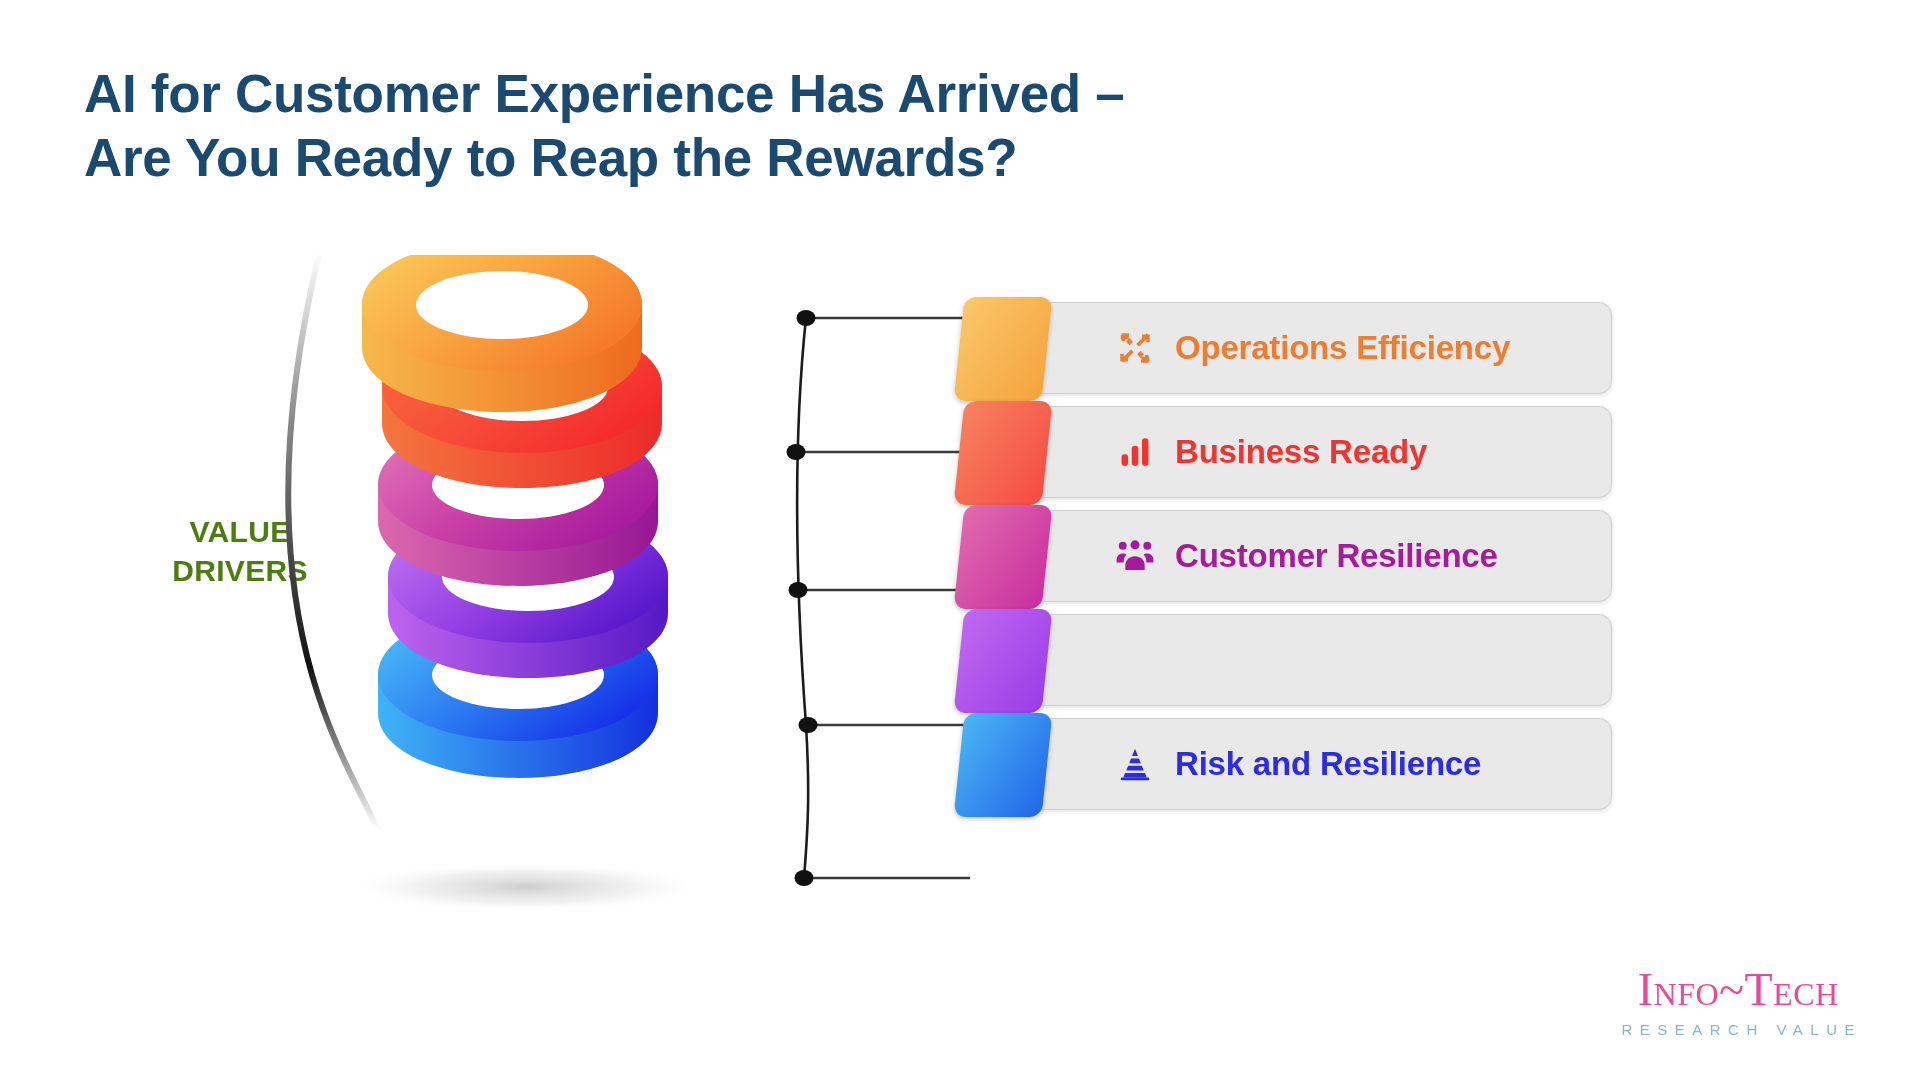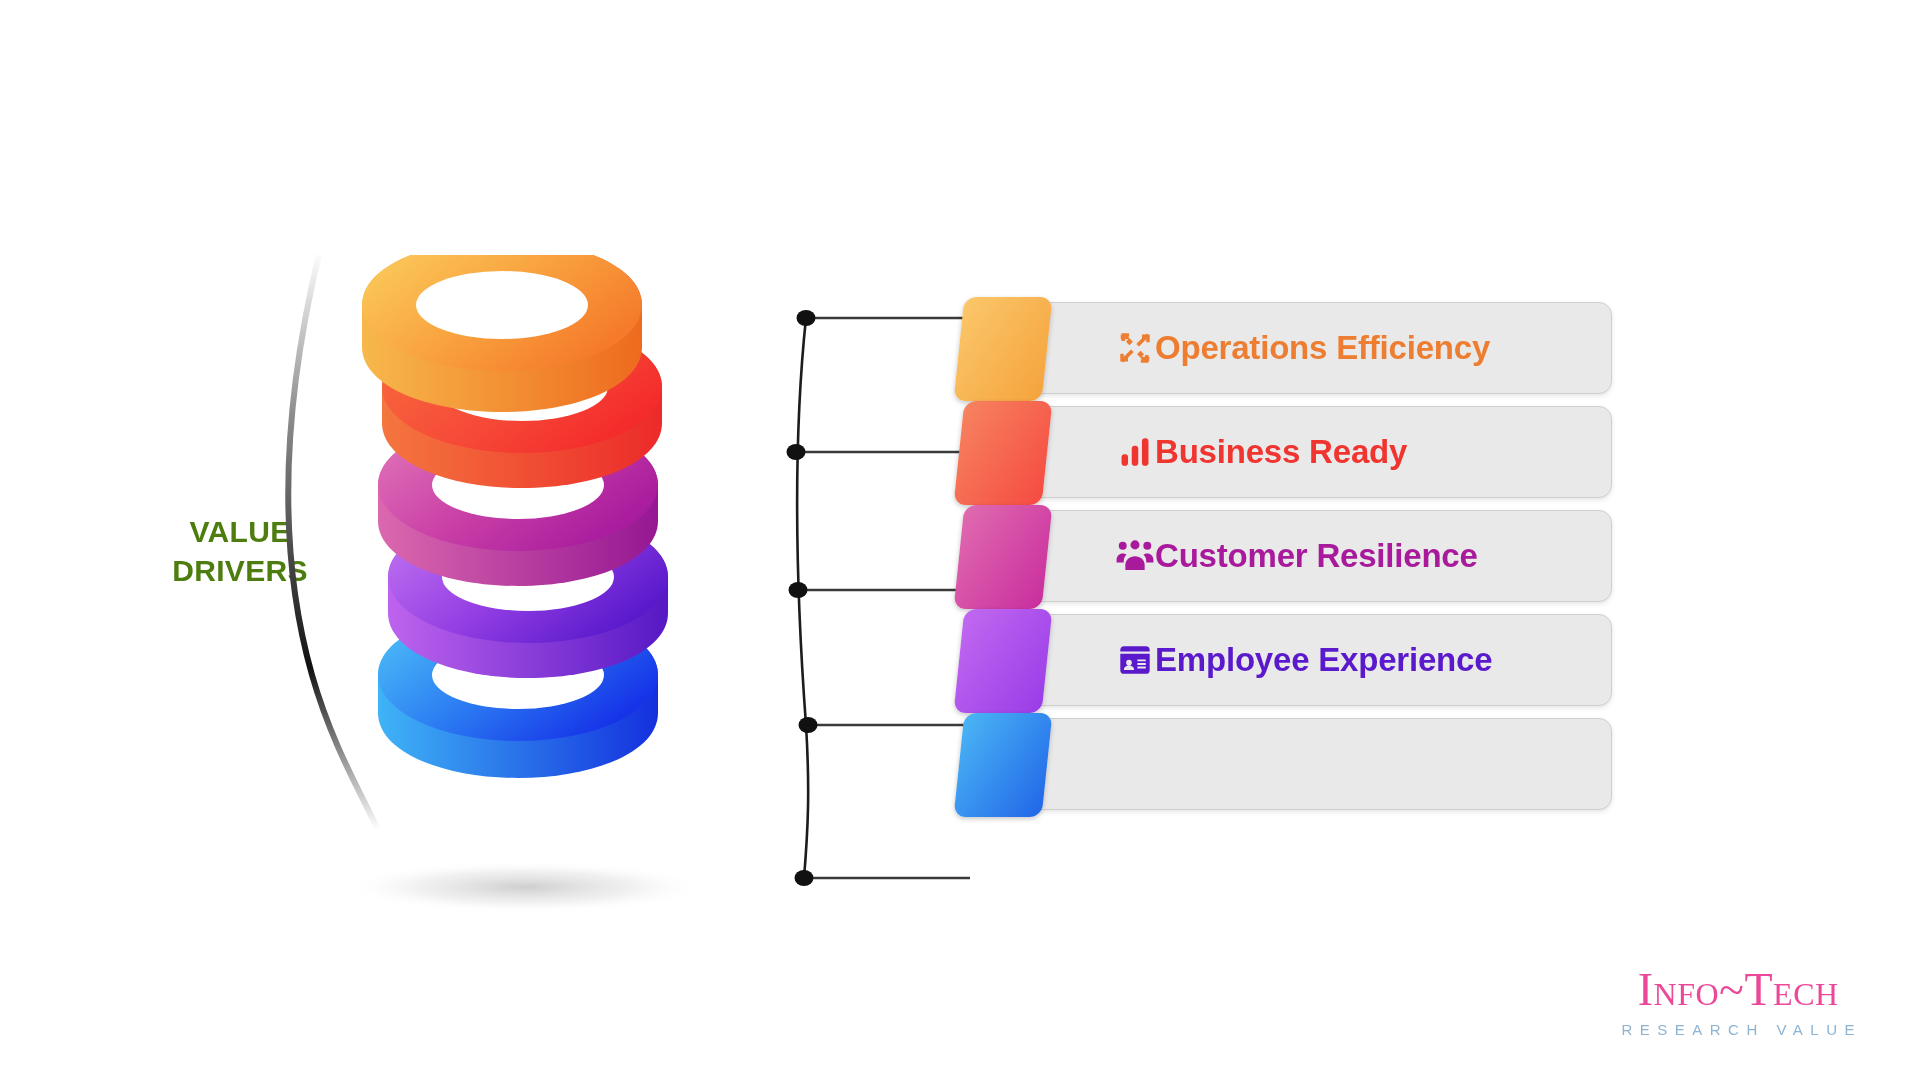--- a/index.html
+++ b/index.html
@@ -107,21 +107,21 @@
     transform: skewX(-6deg);
     box-shadow: 0 2px 5px rgba(0,0,0,0.22);
     z-index: 2;
   }
 
   .card-body {
     position: relative;
     z-index: 3;
     display: flex;
     align-items: center;
-    gap: 0;
+    gap: 20px;
     margin-left: 122px;
   }
 
   .card-icon {
     width: 40px;
     height: 40px;
     display: flex;
     align-items: center;
     justify-content: center;
     flex: 0 0 auto;
@@ -157,20 +157,22 @@
     letter-spacing: 7.5px;
     margin-top: 8px;
     padding-left: 7px;
   }
 </style>
 </head>
 <body>
 
 <div id="slide">
 
+  <h1 id="title">AI for Customer Experience Has Arrived –
+Are You Ready to Reap the Rewards?</h1>
 
   <div id="value-drivers">VALUE
 DRIVERS</div>
 
   <div id="helix-wrap">
     <svg id="helix-svg" viewBox="0 0 470 700" xmlns="http://www.w3.org/2000/svg">
       <defs>
         <linearGradient id="gArcShadow" x1="0" y1="0" x2="0" y2="1">
           <stop offset="0%" stop-color="#ffffff"></stop>
           <stop offset="28%" stop-color="#8e8e8e"></stop>
@@ -328,33 +330,36 @@
             <path d="M25.6 14.6 c0-2.6-1.9-4.3-4.2-4.3 c-1.0 0-1.9 0.3-2.6 0.9 c1.2 1.1 1.9 2.6 1.9 4.3 v1.0 h4.9 Z"></path>
             <path d="M6.4 18.2 c0-3.6 2.9-6.1 6.6-6.1 c3.7 0 6.6 2.5 6.6 6.1 v3.4 H6.4 Z"></path>
           </svg>
         </span>
         <span class="card-label" style="color:#A8199B;">Customer Resilience</span>
       </div>
     </div>
 
     <div class="card" style="top:312px;">
       <span class="card-tab" style="background:linear-gradient(120deg,#C169F0 0%,#9A3CE8 100%);"></span>
+    </div>
+
+    <div class="card" style="top:416px;">
+      <span class="card-tab" style="background:linear-gradient(120deg,#4BB6F5 0%,#2166E8 100%);"></span>
       <div class="card-body">
         <span class="card-icon">
-          <svg width="36" height="36" viewBox="0 0 24 24" fill="#5A1ACC">
-            <path d="M2.2 5.4 a2.6 2.6 0 0 1 2.6-2.6 h14.4 a2.6 2.6 0 0 1 2.6 2.6 v0.9 H2.2 Z"></path>
-            <path d="M2.2 7.9 h19.6 v10.7 a2.6 2.6 0 0 1-2.6 2.6 H4.8 a2.6 2.6 0 0 1-2.6-2.6 Z M8.0 11.8 a1.9 1.9 0 1 0 0 3.8 a1.9 1.9 0 0 0 0-3.8 Z M4.6 18.6 c0-1.9 1.5-3.0 3.4-3.0 c1.9 0 3.4 1.1 3.4 3.0 Z M13.6 11.6 h5.6 v1.3 h-5.6 Z M13.6 14.0 h5.6 v1.3 h-5.6 Z M13.6 16.4 h5.6 v1.3 h-5.6 Z" fill-rule="evenodd"></path>
+          <svg width="32" height="34" viewBox="0 0 22 24" fill="#2B2BE8">
+            <path d="M11 1.2 L13.1 6.4 H8.9 Z"></path>
+            <path d="M8.2 8.2 h5.6 l1.3 3.2 H6.9 Z"></path>
+            <path d="M6.2 13.2 h9.6 l1.4 3.4 H4.8 Z"></path>
+            <path d="M4.0 18.4 h14 l1.3 3.2 H2.7 Z"></path>
+            <rect x="0.9" y="21.6" width="20.2" height="1.9" rx="0.9"></rect>
           </svg>
         </span>
-        <span class="card-label" style="color:#5A1ACC;">Employee Experience</span>
+        <span class="card-label" style="color:#2B2BE8;">Risk and Resilience</span>
       </div>
-    </div>
-
-    <div class="card" style="top:416px;">
-      <span class="card-tab" style="background:linear-gradient(120deg,#4BB6F5 0%,#2166E8 100%);"></span>
     </div>
 
   </div>
 
   <div id="logo">
     <div id="logo-main">Info~Tech</div>
     <div id="logo-sub">RESEARCH VALUE</div>
   </div>
 
 </div>

